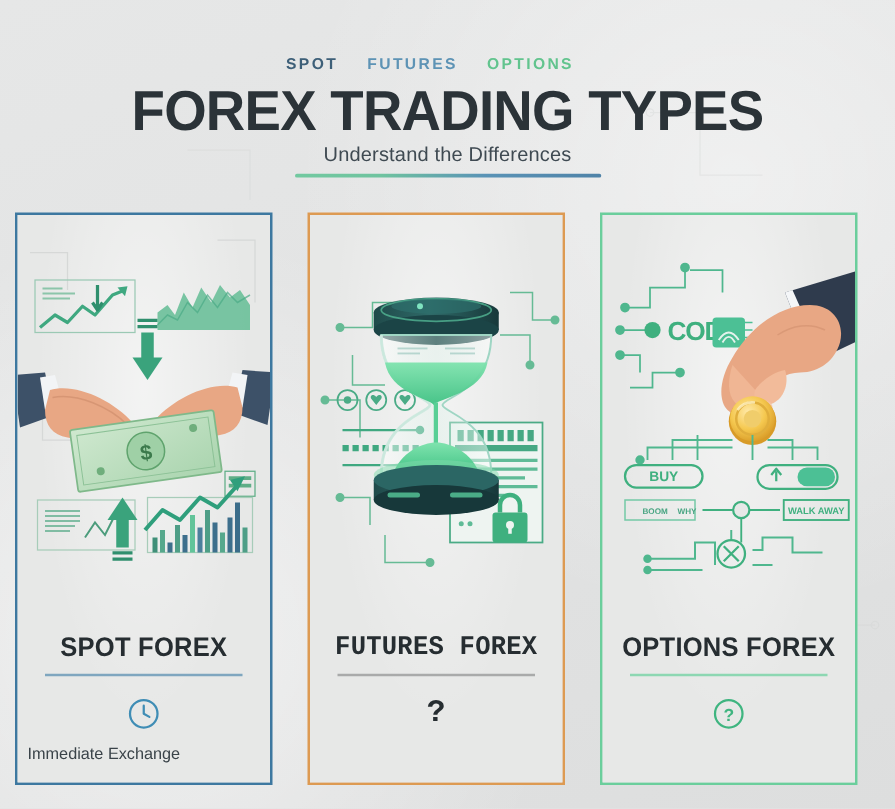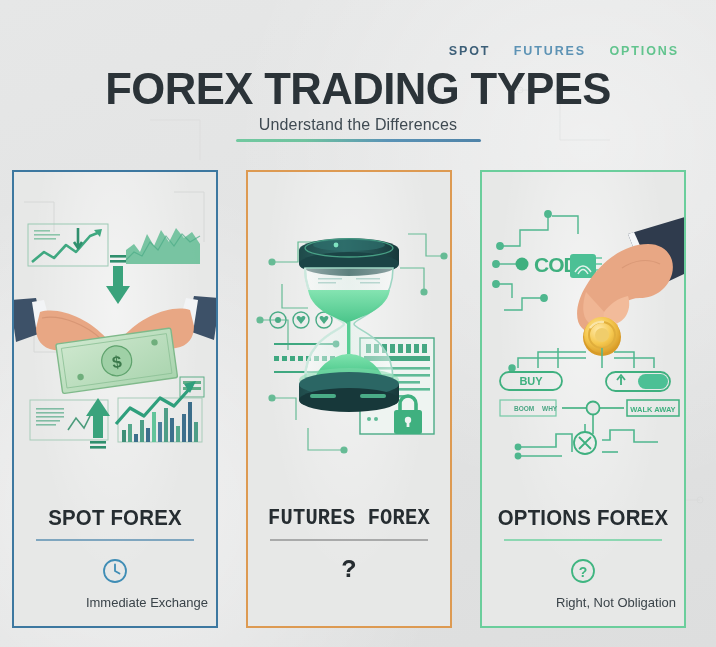--- a/index.html
+++ b/index.html
@@ -30,21 +30,21 @@
     opacity: 0.45;
     pointer-events: none;
   }
 
   
   .eyebrow {
     position: absolute;
     top: 44px;
     left: 0;
     width: 688px;
-    text-align: right;
+    text-align: center;
     font-size: 12.5px;
     font-weight: bold;
     letter-spacing: 1.9px;
   }
   .eyebrow span { margin: 0 9px; }
   .eb-spot { color: #3d5f78; }
   .eb-futures { color: #5d93b5; }
   .eb-options { color: #62c48e; }
 
   .main-title {
@@ -153,21 +153,21 @@
     font-size: 25px;
     font-weight: bold;
     line-height: 26px;
     color: #262d31;
   }
   .caption {
     position: absolute;
     top: 421px;
     left: 8px;
     width: 186px;
-    text-align: right;
+    text-align: left;
     font-size: 13px;
     line-height: 19px;
     color: #3a4349;
   }
 </style>
 </head>
 <body>
 
 <div id="root">
 
@@ -601,16 +601,15 @@
 
     <div class="badge">
       <span class="badge-circle">
         <svg width="26" height="26" viewBox="0 0 26 26">
           <circle cx="13" cy="13" r="11" fill="none" stroke="#3fb580" stroke-width="1.8"></circle>
           <text x="13" y="18.5" font-size="14" font-weight="bold" fill="#3fb580" text-anchor="middle" font-family="'Liberation Sans',sans-serif">?</text>
         </svg>
       </span>
     </div>
 
-    <div class="caption">Right, Not Obligation</div>
   </div>
 
 </div>
 
 </body></html>

